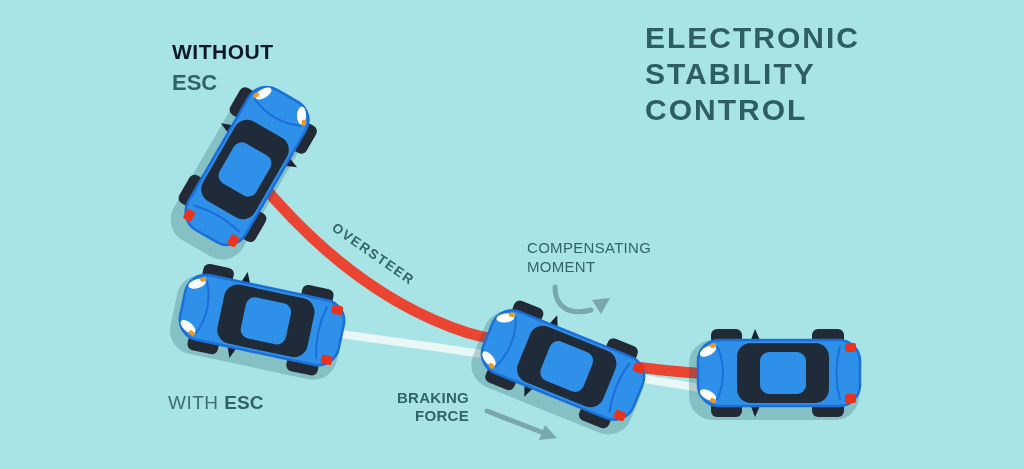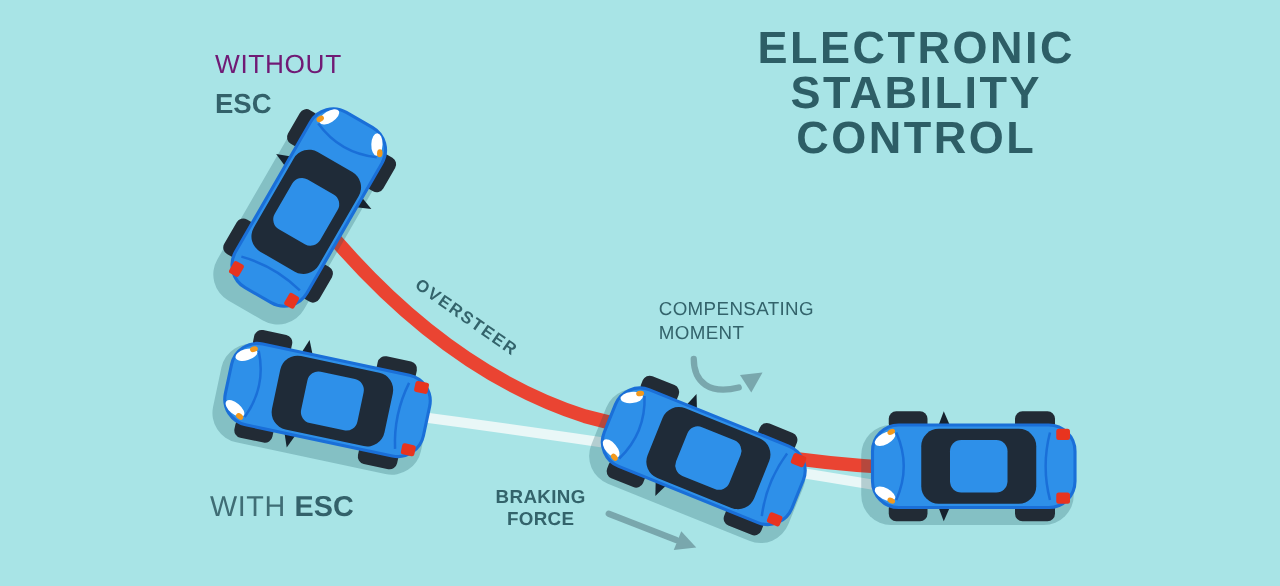--- a/index.html
+++ b/index.html
@@ -7,44 +7,44 @@
     position:relative;
     width:1024px;height:469px;
     background:#a8e4e6;
     overflow:hidden;
     font-family:"Liberation Sans", sans-serif;
   }
   .stage svg.scene{position:absolute;left:0;top:0;}
   .lbl{position:absolute;color:#33636b;}
   .title{
     top:20px;right:164px;
-    text-align:center;
-    font-size:36px;font-weight:bold;
+    text-align:left;
+    font-size:30px;font-weight:bold;
     line-height:36px;letter-spacing:2px;
     color:#2d5e66;white-space:pre-line;
   }
   .without{left:172px;top:36px;line-height:31px;}
-  .without .w-reg{display:block;font-size:21px;font-weight:400;letter-spacing:.5px;color:#701a75;}
+  .without .w-reg{display:block;font-size:21px;font-weight:700;letter-spacing:.5px;color:#0f172a;}
   .without .w-bold{display:block;font-size:22px;font-weight:700;color:#33616a;}
-  .withesc{left:168px;top:392px;font-size:23px;text-align:center;}
+  .withesc{left:168px;top:392px;font-size:19px;text-align:center;}
   .withesc .w-reg{font-weight:400;color:#3f6d75;letter-spacing:.5px;}
   .withesc .w-bold{font-weight:700;color:#33616a;}
   .oversteer{
     left:338px;top:220px;
     font-size:13.5px;font-weight:bold;letter-spacing:1.5px;
     transform:rotate(35deg);transform-origin:0 0;
   }
   .comp-moment{
     left:527px;top:238px;
     font-size:15px;font-weight:normal;line-height:19px;
     letter-spacing:.3px;white-space:pre-line;
   }
   .brake-force{
-    left:380px;top:389px;width:105px;
-    text-align:center;
+    left:364px;top:389px;width:105px;
+    text-align:right;
     font-size:15px;font-weight:bold;line-height:18px;
     letter-spacing:.3px;white-space:pre-line;
   }
 </style>
 </head>
 <body>
 
 <div class="stage">
 
   <svg class="scene" width="1024" height="469" viewBox="0 0 1024 469">

